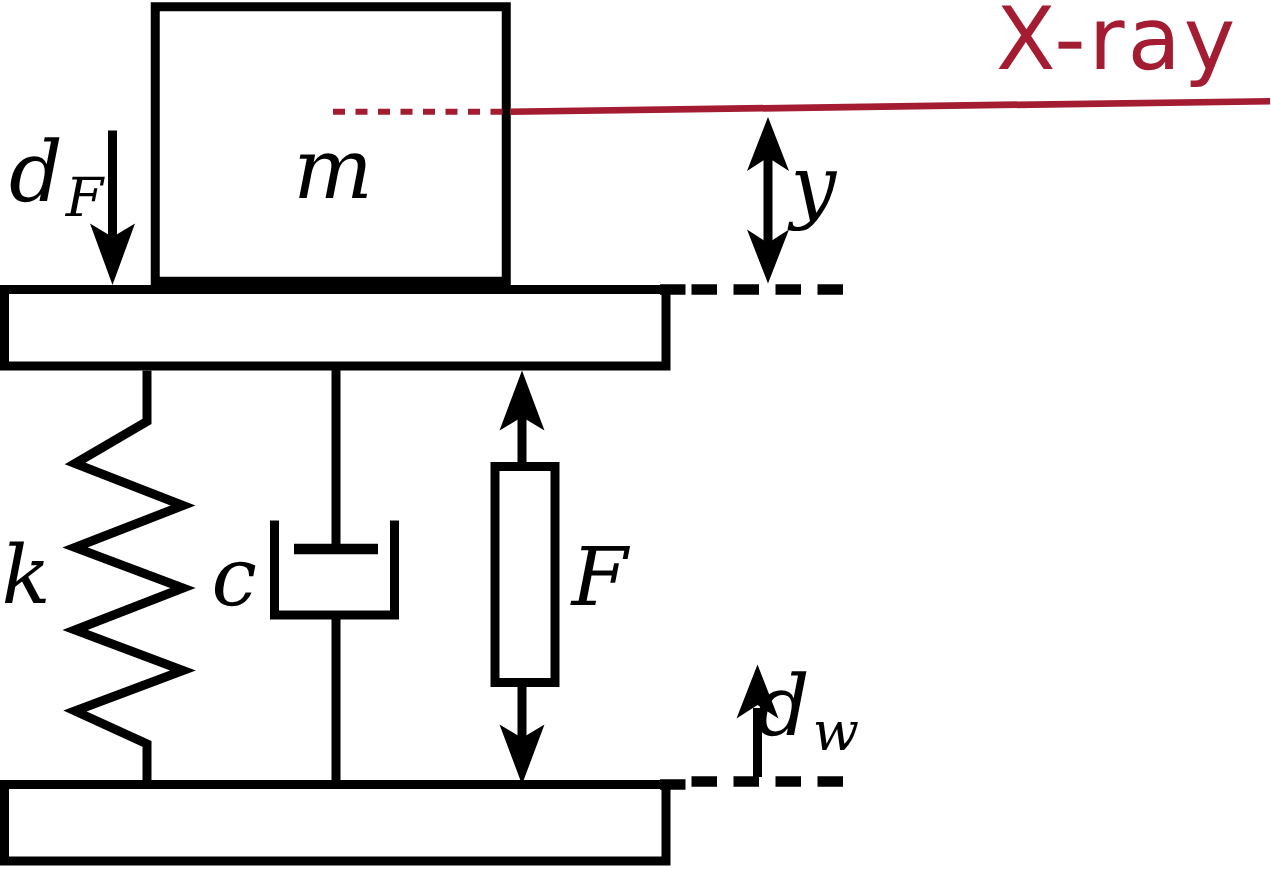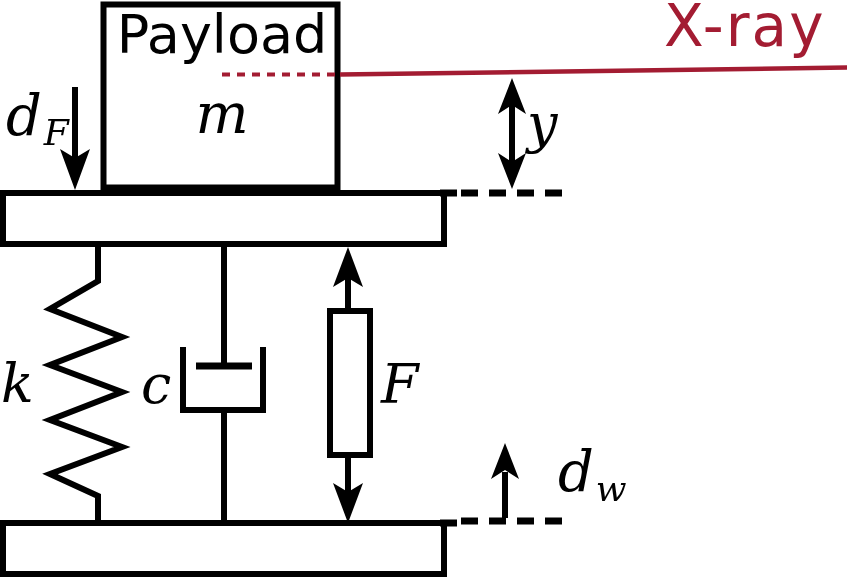--- a/index.html
+++ b/index.html
@@ -76,33 +76,32 @@
     <rect x="330" y="311" width="40" height="144" stroke-width="6" class="ink" fill="#ffffff"></rect>
     <line x1="348" y1="455" x2="348" y2="492" stroke-width="6" class="ink"></line>
     <polygon points="348,523 333,483 348,492 363,483" class="ink-f"></polygon>
 
     <line x1="505" y1="518" x2="505" y2="472" stroke-width="6" class="ink"></line>
     <polygon points="505,443 491,479 505,470 519,479" class="ink-f"></polygon>
   </svg>
 
   <div class="label sans fs-title" style="left: 664px; top: -3px; color: rgb(163, 28, 50);">X-ray</div>
 
-  <div class="label sans fs-big center-in-box" style="left:107px; top:8px; width:230px;">Payload</div>
 
   <div class="label math fs-mass center-in-box" style="left:107px; top:86px; width:230px;">m</div>
 
   <div class="label math fs-mass" style="left:6px; top:88px;">
     <span>d</span><span class="sub">F</span>
   </div>
 
   <div class="label math fs-math" style="left:527px; top:97px;">y</div>
 
   <div class="label math fs-math" style="left:1px; top:357px;">k</div>
 
   <div class="label math fs-math" style="left:141px; top:358px;">c</div>
 
   <div class="label math fs-math" style="left:381px; top:358px;">F</div>
 
-  <div class="label math fs-mass" style="left:558px; top:444px;">
+  <div class="label math fs-mass" style="left:504px; top:444px;">
     <span>d</span><span class="sub">w</span>
   </div>
 
 </div>
 
 </body></html>

